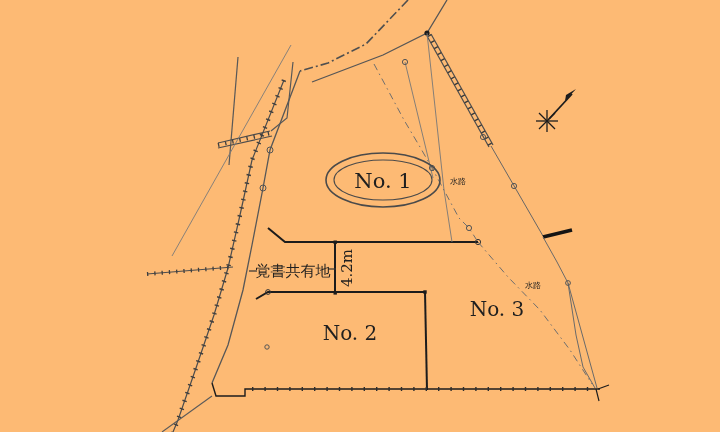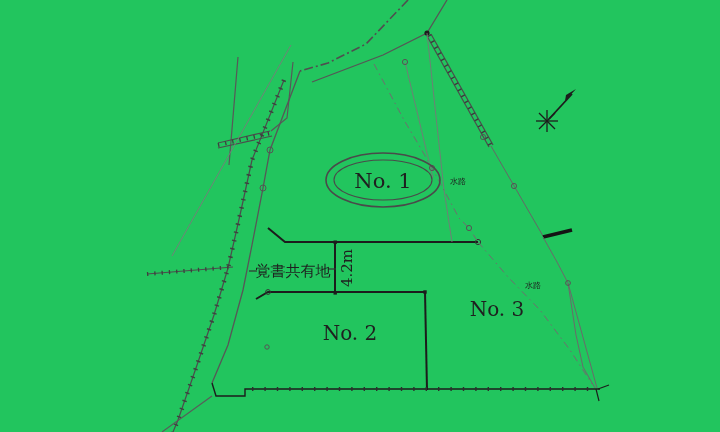--- a/index.html
+++ b/index.html
@@ -1,17 +1,17 @@
 <!DOCTYPE html>
 <html><head>
 <meta charset="utf-8">
 <style>
   html,body{margin:0;padding:0;background:#e8e8e8;}
   .sheet{
-    position:relative;width:720px;height:432px;background:#22c55e;
+    position:relative;width:720px;height:432px;background:#fdba74;
     font-family:"DejaVu Serif","Liberation Serif",serif;overflow:hidden;
   }
   svg{display:block;}
   text{fill:#1f1f1f;}
   .serif{font-family:"DejaVu Serif","Liberation Serif",serif;}
   .jp{font-family:"DejaVu Sans","Liberation Sans",sans-serif;}
 </style>
 </head>
 <body>
 

